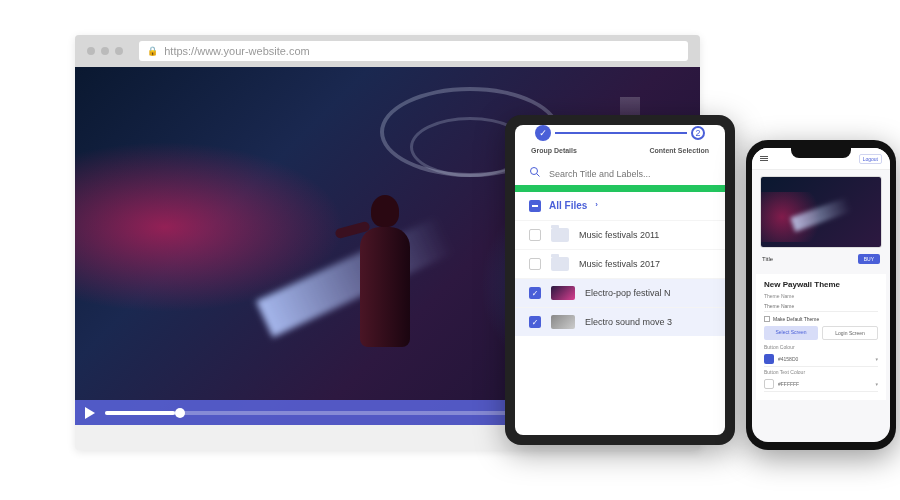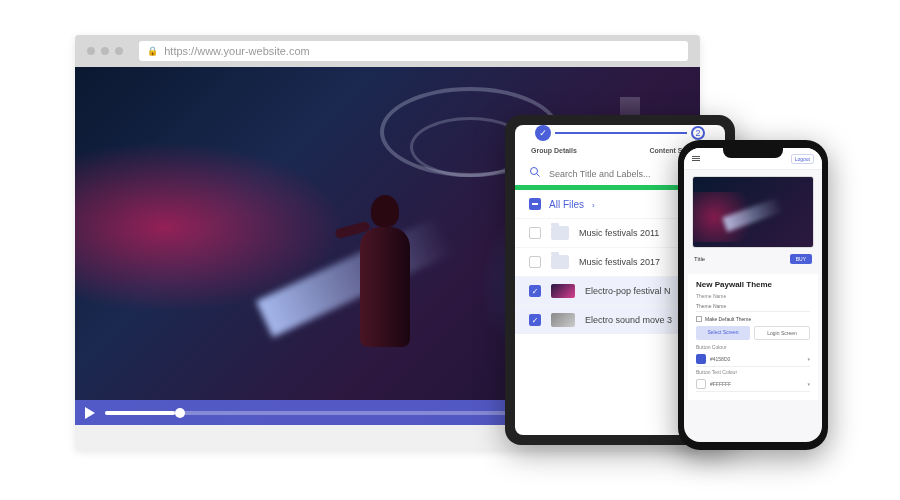--- a/index.html
+++ b/index.html
@@ -31,37 +31,37 @@
 
 .tablet { position: absolute; left: 505px; top: 115px; width: 230px; height: 330px; background: #222; border-radius: 16px; padding: 10px; box-shadow: 0 8px 30px rgba(0,0,0,0.35); }
 .tablet-screen { width: 100%; height: 100%; background: #fff; border-radius: 8px; overflow: hidden; display: flex; flex-direction: column; }
 .tablet-title { font-size: 14px; font-weight: 600; color: #2a3550; text-align: center; padding: 12px 0 8px; }
 .stepper { display: flex; align-items: center; justify-content: center; gap: 4px; padding: 0 20px 6px; }
 .step-circle { width: 16px; height: 16px; border-radius: 50%; display: flex; align-items: center; justify-content: center; font-size: 9px; color: #fff; }
 .step-done { background: #4a5fd8; }
 .step-active { background: #fff; border: 2px solid #4a5fd8; color: #4a5fd8; width: 14px; height: 14px; }
 .step-line { flex: 1; height: 2px; background: #4a5fd8; }
 .step-labels { display: flex; justify-content: space-between; padding: 0 16px 8px; font-size: 7px; color: #555; font-weight: 600; }
-.search-row { display: flex; align-items: center; padding: 4px 14px; gap: 8px; border-bottom: 5px solid #22c55e; }
+.search-row { display: flex; align-items: center; padding: 4px 14px; gap: 8px; border-bottom: 7px solid #22c55e; }
 .search-icon { color: #4a5fd8; font-size: 12px; }
 .search-input { border: none; font-size: 9px; color: #bbb; flex: 1; }
-.files-header { display: flex; align-items: flex-end; gap: 8px; padding: 8px 14px; font-size: 10px; color: #4a5fd8; font-weight: 400; }
+.files-header { display: flex; align-items: flex-start; gap: 8px; padding: 8px 14px; font-size: 10px; color: #4a5fd8; font-weight: 700; }
 .check-mini { width: 12px; height: 12px; background: #4a5fd8; border-radius: 2px; display: flex; align-items: center; justify-content: center; font-size: 8px; color: #fff; }
 .minus-mini { width: 12px; height: 12px; background: #4a5fd8; border-radius: 2px; display: flex; align-items: center; justify-content: center; }
 .minus-mini::after { content: ''; width: 6px; height: 2px; background: #fff; }
 .file-row { display: flex; align-items: center; gap: 10px; padding: 7px 14px; border-top: 1px solid #f4f4f4; font-size: 9px; color: #444; }
 .file-row.sel { background: #eef1fc; }
 .check-empty { width: 12px; height: 12px; border: 1px solid #ccc; border-radius: 2px; }
 .folder-icon { width: 18px; height: 14px; background: #e0e4f0; border-radius: 2px; position: relative; }
 .folder-icon::before { content: ''; position: absolute; top: -3px; left: 0; width: 8px; height: 3px; background: #e0e4f0; border-radius: 1px 1px 0 0; }
 .thumb { width: 24px; height: 14px; background: linear-gradient(135deg, #2a1840, #d84090); border-radius: 2px; }
 .thumb2 { width: 24px; height: 14px; background: linear-gradient(135deg, #888, #ccc); border-radius: 2px; }
 
 
-.phone { position: absolute; left: 678px; top: 140px; width: 150px; height: 310px; background: #111; border-radius: 22px; padding: 8px 6px; box-shadow: 0 8px 30px rgba(0,0,0,0.4); }
+.phone { position: absolute; left: 746px; top: 140px; width: 150px; height: 310px; background: #111; border-radius: 22px; padding: 8px 6px; box-shadow: 0 8px 30px rgba(0,0,0,0.4); }
 .phone-notch { position: absolute; top: 6px; left: 50%; transform: translateX(-50%); width: 60px; height: 12px; background: #111; border-radius: 0 0 8px 8px; z-index: 2; }
 .phone-screen { width: 100%; height: 100%; background: #f7f7f9; border-radius: 16px; overflow: hidden; display: flex; flex-direction: column; position: relative; }
 .phone-topbar { height: 22px; background: #fff; border-bottom: 1px solid #eee; display: flex; align-items: center; justify-content: space-between; padding: 0 8px; font-size: 6px; }
 .burger { display: flex; flex-direction: column; gap: 1px; }
 .burger span { width: 8px; height: 1px; background: #555; }
 .logout-btn { font-size: 5px; color: #4a5fd8; border: 1px solid #d0d4f0; padding: 1px 3px; border-radius: 2px; }
 .phone-video { margin: 6px 8px; height: 72px; background: linear-gradient(135deg, #0a1830, #2d1840); border: 1px solid #ddd; border-radius: 3px; position: relative; overflow: hidden; }
 .phone-video .pv-light { position: absolute; left: 30px; top: 30px; width: 60px; height: 15px; background: linear-gradient(90deg, rgba(200,220,255,0.8), transparent); transform: rotate(-20deg); filter: blur(2px); }
 .phone-video .pv-red { position: absolute; left: 0; top: 15px; width: 70px; height: 50px; background: radial-gradient(circle at 30% 50%, rgba(200,30,90,0.6), transparent 70%); }
 .phone-meta { padding: 0 10px 6px; display: flex; justify-content: space-between; align-items: center; }

